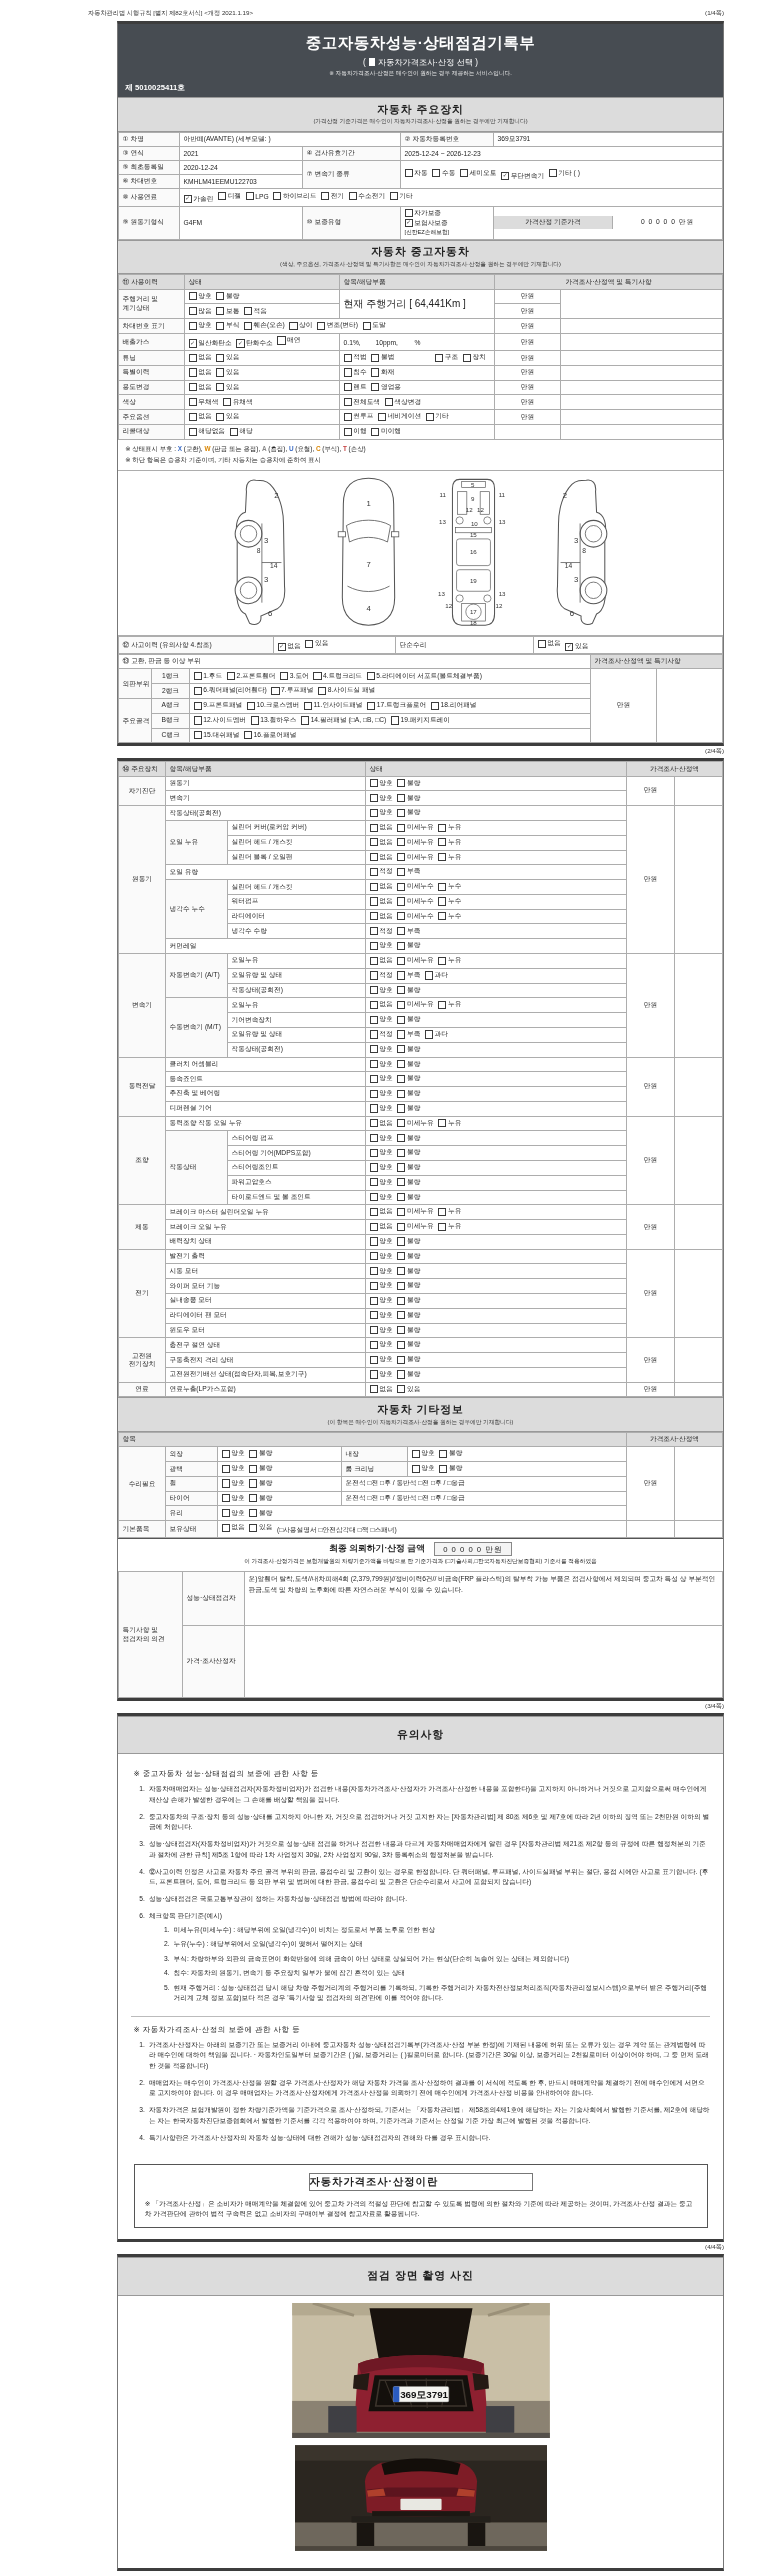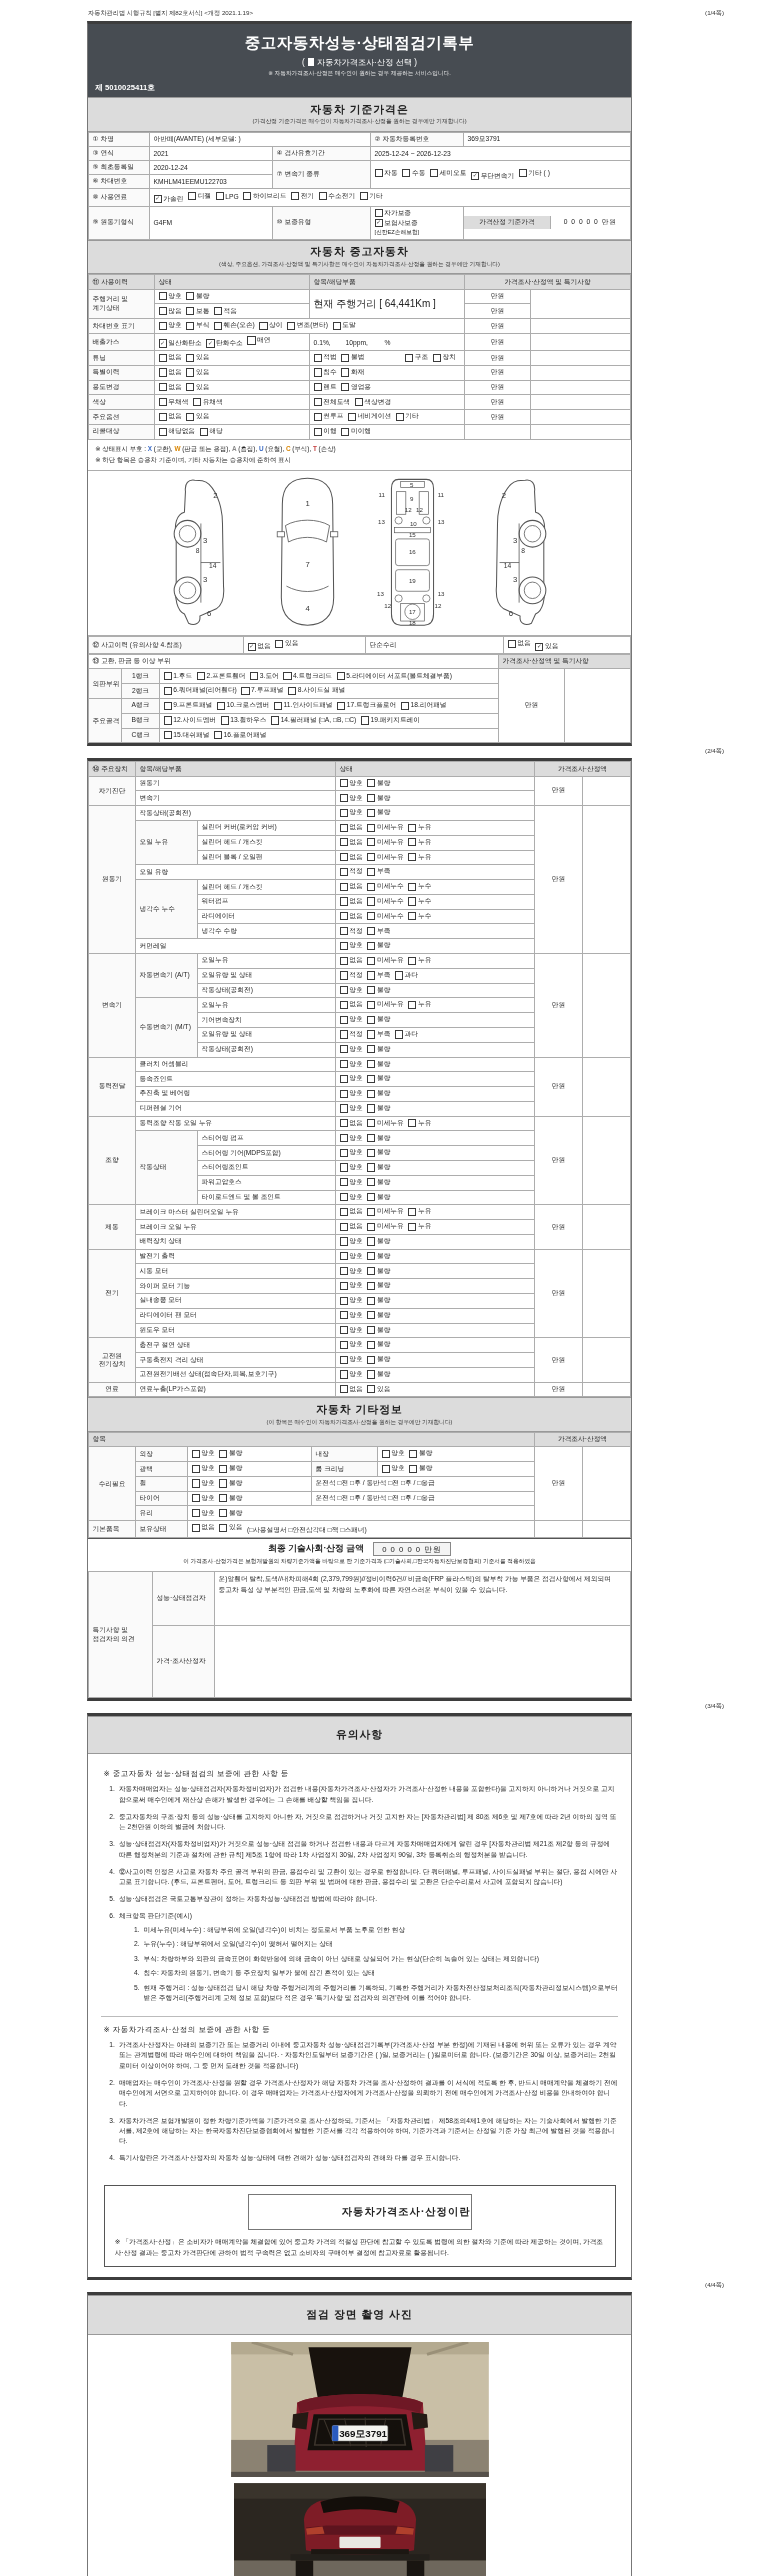--- a/index.html
+++ b/index.html
@@ -1,19 +1,19 @@
 <!DOCTYPE html>
 <html style="font-size:8.2px"><head>
 <meta charset="utf-8">
 <style>
   html,body{margin:0;padding:0;background:#fff;}
   body{width:773px;min-height:2576px;font-family:"Liberation Sans","DejaVu Sans",sans-serif;color:#222;font-size:6.7px;}
   .topline{margin:9.3px 49px 3.1px 88px;display:flex;justify-content:space-between;font-size:6.2px;color:#333;}
   .pagemark{margin:1px 49px 2.1px 131px;text-align:right;font-size:6.2px;color:#333;}
-  .page{margin:0 auto 0 87px;width:545px;background:#fff;border-left:1px solid #777;border-right:1px solid #777;border-top:3.1px solid #3d3d3d;border-bottom:3.1px solid #3d3d3d;box-sizing:border-box;}
+  .page{margin:0 auto 0 117px;width:607px;background:#fff;border-left:1px solid #777;border-right:1px solid #777;border-top:3.1px solid #3d3d3d;border-bottom:3.1px solid #3d3d3d;box-sizing:border-box;}
   .dochead{background:#474c52;color:#fff;text-align:center;padding:8.2px 0 0;}
   .dochead .t{font-size:15.5px;font-weight:bold;letter-spacing:0.5px;}
   .dochead .st{font-size:8.2px;margin-top:3.1px;}
   .dochead .st .sq{display:inline-block;width:6.2px;height:7.2px;background:#fff;margin:0 3.1px;vertical-align:-1px;}
   .dochead .nt{font-size:5.7px;margin-top:2.1px;color:#eee;}
   .dochead .num{text-align:left;font-size:7.7px;font-weight:bold;padding:5.2px 7.2px 4.1px;}
   .band{background:#dcdcdc;text-align:center;padding:4.6px 2.1px;border-top:0.5px solid #999;border-bottom:0.5px solid #999;}
   .band .bt{font-size:10.8px;font-weight:bold;letter-spacing:1px;}
   .band .bn{font-size:5.7px;margin-top:1.5px;color:#333;}
   table{width:100%;border-collapse:collapse;font-size:6.7px;table-layout:fixed;}
@@ -36,21 +36,21 @@
   .final .amt{border:0.5px solid #888;background:#f4f4f4;padding:1.5px 8.2px;font-size:7.7px;letter-spacing:1px;}
   .final .fn{font-size:5.7px;margin-top:3.1px;color:#222;}
   .notices{padding:8.2px 13.4px 9.3px;}
   .nsec{font-size:7.5px;font-weight:normal;margin:7.2px 2.1px 5.2px;letter-spacing:0.5px;}
   .nrow{display:flex;margin:0 0 6.7px;line-height:1.55;}
   .nrow .num{width:13.4px;flex:none;text-align:right;margin-right:4.1px;}
   .nsub .nrow{margin:3.1px 0 4.1px;}
   .nsub{margin-top:3.1px;padding-left:7.2px;}
   .nsep{border-top:0.5px solid #bbb;margin:8.2px 0;}
   .pricebox{border:0.5px solid #555;margin:5.2px 15.5px 10.3px;padding:8.2px 10.3px 7.2px;}
-  .pricebox .pbt{border:0.5px solid #777;width:222px;margin:0 auto 7.2px;text-align:right;font-size:10.3px;font-weight:bold;padding:10px 0;letter-spacing:1px;}
+  .pricebox .pbt{border:0.5px solid #777;width:222px;margin:0 auto 7.2px;text-align:left;font-size:10.3px;font-weight:bold;padding:1px 0;letter-spacing:1px;}
   .pricebox .pbx{font-size:6.7px;line-height:1.6;}
   .photos{padding:7.2px 0 11.3px;text-align:center;}
   .photos svg{display:block;margin:0 auto 6.2px;}
   .vlabel{text-align:center;line-height:1.25;}
 </style>
 </head>
 <body>
 
 <div class="topline">
   <span>자동차관리법 시행규칙 [별지 제82호서식] &lt;개정 2021.1.19&gt;</span>
@@ -61,21 +61,21 @@
   <div class="dochead">
     <div class="t">중고자동차성능·상태점검기록부</div>
     <div class="st">
       <span>(</span><span class="sq"></span><span>자동차가격조사·산정 선택</span> <span>)</span>
     </div>
     <div class="nt">※ 자동차가격조사·산정은 매수인이 원하는 경우 제공하는 서비스입니다.</div>
     <div class="num">제 5010025411호</div>
   </div>
 
   <div class="band">
-    <div class="bt">자동차 기준가격은</div>
+    <div class="bt">자동차 주요장치</div>
     <div class="bn">(가격산정 기준가격은 매수인이 자동차가격조사·산정을 원하는 경우에만 기재합니다)</div>
   </div>
 
   <table>
     <colgroup>
         <col style="width:61px">
         <col style="width:123px">
         <col style="width:98px">
         <col style="width:93px">
         <col>
@@ -1212,21 +1212,21 @@
                 <span class="bx"></span>
                 <span>있음</span>
               </span></span><span>(□사용설명서 □안전삼각대 □잭 □스패너)</span></td>
       <td></td>
       <td></td>
     </tr>
   </tbody>
     </table>
 
   <div class="final">
-    <span class="fl">최종 기술사회·산정 금액</span>
+    <span class="fl">최종 의뢰하기·산정 금액</span>
     <span class="amt">0 0 0 0 0 만원</span>
     <div class="fn">이 가격조사·산정가격은 보험개발원의 차량기준가액을 바탕으로 한 기준가격과 (□기술사회,□한국자동차진단보증협회) 기준서를 적용하였음</div>
   </div>
 
   <table style="border-top:1px solid #555">
     <colgroup>
         <col style="width:64px">
         <col style="width:62px">
         <col>
       </colgroup>

